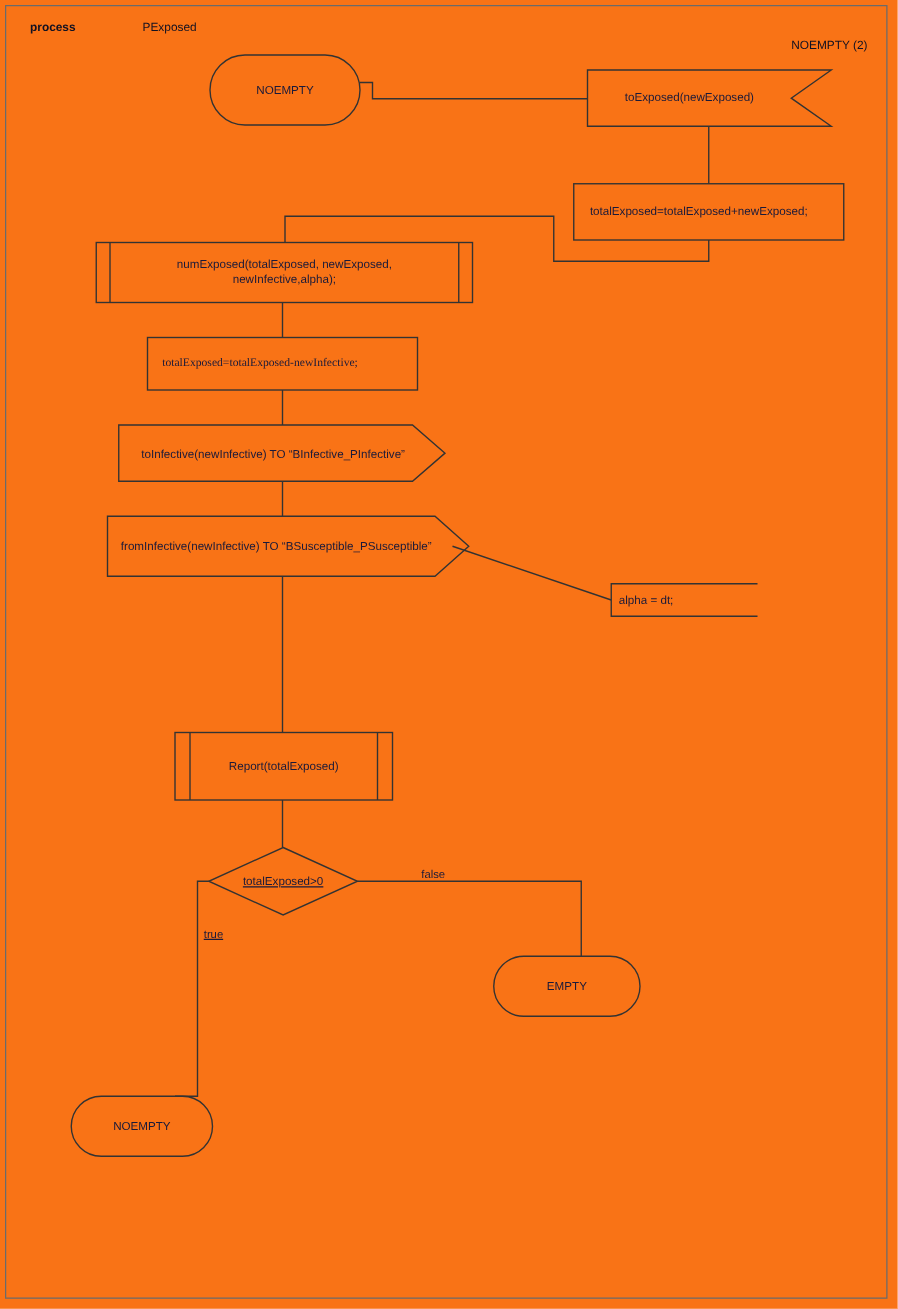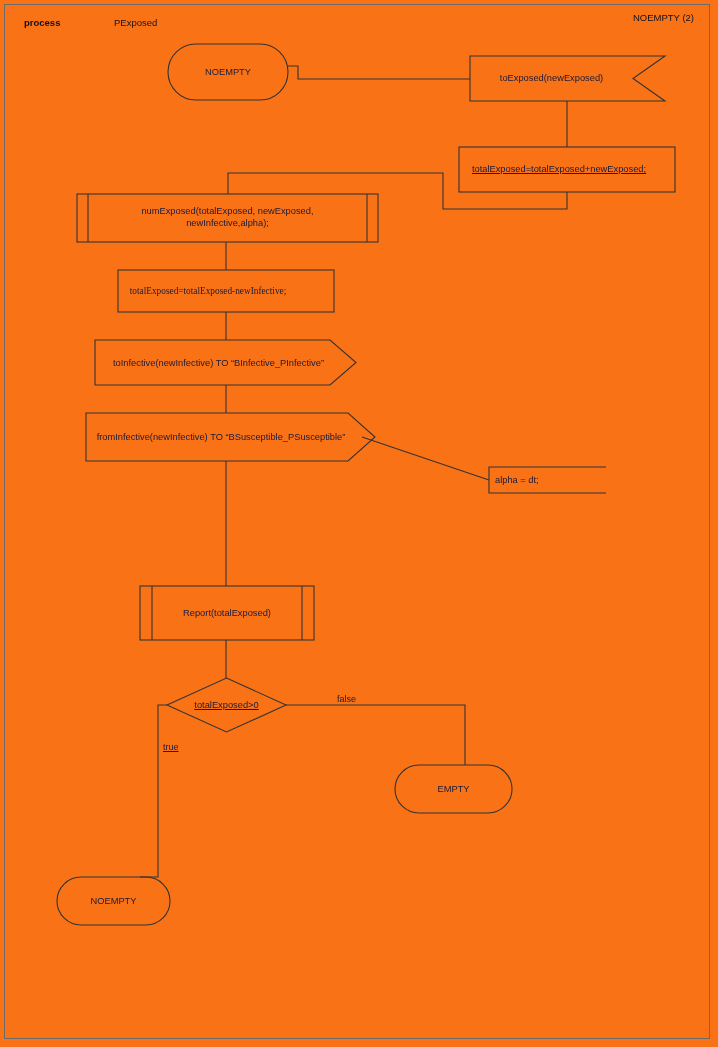--- a/index.html
+++ b/index.html
@@ -32,21 +32,21 @@
   .hdr {
     position: absolute;
     font-size: 9.5px;
     letter-spacing: 0px;
     color: #111122;
     white-space: nowrap;
   }
   .hdr-kw { font-weight: bold; }
   #hdr-keyword { left: 24px; top: 17px; }
   #hdr-name   { left: 72px; top: 17px; margin-left: 42px; }
-  #hdr-state  { right: 24px; top: 12px; text-align: left; }
+  #hdr-state  { right: 24px; top: 31px; text-align: left; }
 
   svg.layer {
     position: absolute;
     left: 0;
     top: 0;
     width: 718px;
     height: 1047px;
   }
   .node-label {
     position: absolute;
@@ -128,21 +128,21 @@
       <path d="M419,765 L488,765 A24,24 0 0 1 488,813 L419,813 A24,24 0 0 1 419,765 Z"></path>
 
       <path d="M81,877 L146,877 A24,24 0 0 1 146,925 L81,925 A24,24 0 0 1 81,877 Z"></path>
     </g>
   </svg>
 
   <div class="node-label" style="left:168px; top:66px; width:120px;">NOEMPTY</div>
 
   <div class="node-label" style="left:470px; top:72px; width:163px;">toExposed(newExposed)</div>
 
-  <div class="node-label" style="left:459px; top:163px; width:200px;text-decoration:underline;">totalExposed=totalExposed+newExposed;</div>
+  <div class="node-label" style="left:459px; top:163px; width:200px;">totalExposed=totalExposed+newExposed;</div>
 
   <div class="node-label" style="left:88px; top:205px; width:279px;">numExposed(totalExposed, newExposed,
 newInfective,alpha);</div>
 
   <div class="node-label" style="left:118px; top:285px; width:180px;font-family:Liberation Serif, serif;">totalExposed=totalExposed-newInfective;</div>
 
   <div class="node-label" style="left:101px; top:357px; width:235px;">toInfective(newInfective) TO “BInfective_PInfective”</div>
 
   <div class="node-label" style="left:90px; top:431px; width:262px;">fromInfective(newInfective) TO “BSusceptible_PSusceptible”</div>
 

